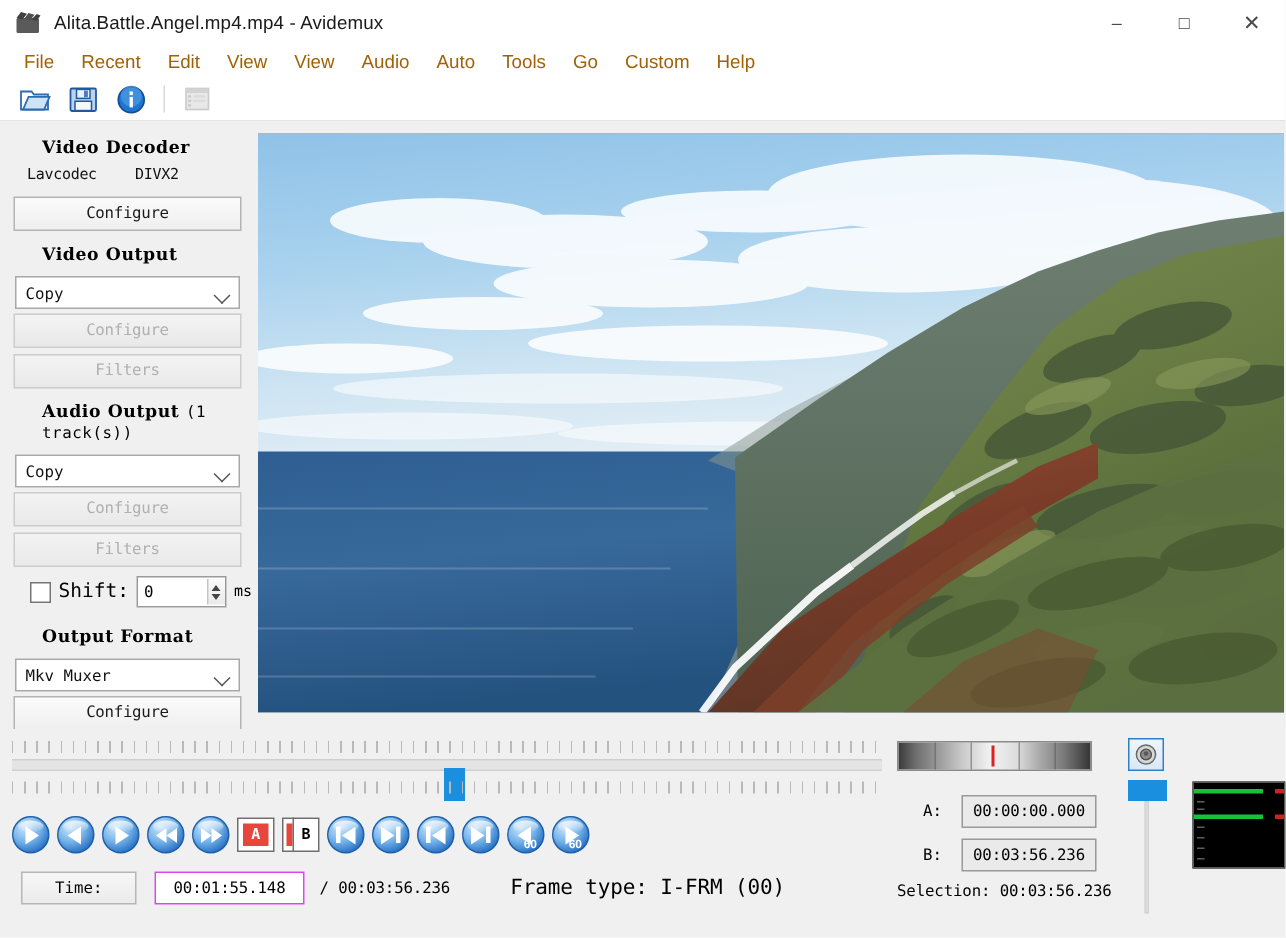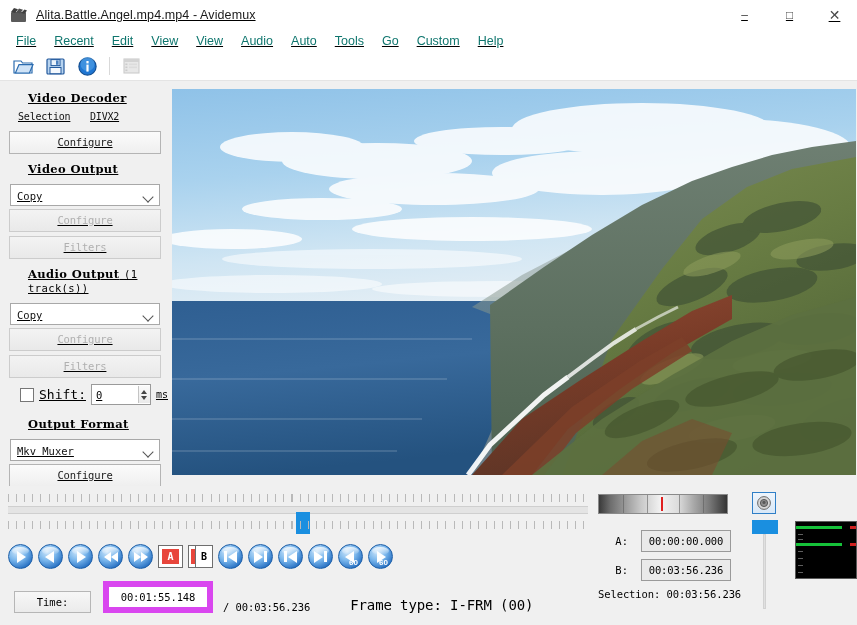--- a/index.html
+++ b/index.html
@@ -7,39 +7,39 @@
     background: #ffffff;
   }
   body {
     width: 857px; height: 625px;
     font-family: "Liberation Sans", sans-serif;
     font-size: 12px;
     color: #000;
     overflow: hidden;
     position: relative;
   }
-  .app { width: 857px; height: 625px; position: relative; background:#f0f0f0; display:flex; flex-direction:column;text-decoration:underline; }
+  .app { width: 857px; height: 625px; position: relative; background:#f0f0f0; display:flex; flex-direction:column; }
 
   
   .titlebar {
     height: 30px; background:#ffffff; display:flex; align-items:center;
     flex: 0 0 30px;
   }
   .title-icon { width:18px; height:18px; margin-left:10px; margin-right:8px; position:relative; flex:0 0 auto;}
   .title-text { font-size:12.5px; color:#1a1a1a; letter-spacing:0.1px; font-family:"Liberation Sans", sans-serif;}
   .win-btns { margin-left:auto; display:flex; height:30px; }
   .win-btn { width:45px; height:30px; display:flex; align-items:center; justify-content:center; color:#4a4a4a; font-size:12px;}
   .win-btn.close { font-size:14px; }
 
   
   .menubar {
     height: 22px; background:#ffffff; display:flex; align-items:center;
     padding-left: 7px; flex: 0 0 22px;
   }
-  .menu-item { padding: 2px 9px; font-size:12.5px; color:#0f766e; }
+  .menu-item { padding: 2px 9px; font-size:12.5px; color:#a16207; }
 
   
   .toolbar {
     height: 28px; background:#ffffff; display:flex; align-items:center;
     padding-left: 10px; gap:6px; flex:0 0 28px; border-bottom:1px solid #e4e4e4;
   }
   .tb-btn { width:26px; height:24px; display:flex; align-items:center; justify-content:center; }
   .tb-sep { width:1px; height:18px; background:#d9d9d9; margin:0 3px; }
 
   
@@ -135,24 +135,24 @@
 
   .ab-btn { width:25px; height:23px; border:1px solid #6e6e6e; background:#ffffff; display:flex;
             align-items:center; justify-content:center; box-sizing:border-box; }
   .ab-A { background:#e8463c; width:17px; height:15px; color:#fff; font-size:10px; font-weight:bold;
           display:flex;align-items:center;justify-content:center; font-family:"DejaVu Sans Mono", monospace;}
   .ab-grp { display:flex; width:25px; height:23px; border:1px solid #6e6e6e; box-sizing:border-box; background:#fff; align-items:center;}
   .ab-mark { width:4px; height:15px; background:#e8463c; margin-left:2px;}
   .ab-B { flex:1; display:flex; align-items:center; justify-content:center; font-size:10px; font-weight:bold;
           border-left:1px solid #6e6e6e; height:23px; font-family:"DejaVu Sans Mono", monospace;}
 
-  .timerow { position:absolute; left:14px; top:95px; display:flex; align-items:flex-end; gap:0; }
+  .timerow { position:absolute; left:14px; top:95px; display:flex; align-items:center; gap:0; }
   .time-lbl { width:75px; height:20px; background:linear-gradient(#f7f7f7,#ebebeb); border:1px solid #b6b6b6;
      display:flex; align-items:center; justify-content:center; font-size:10.5px; font-family:"DejaVu Sans Mono", monospace;}
-  .time-field { width:98px; height:20px; background:#fff; border:6px solid #d946ef; margin-left:12px;
+  .time-field { width:98px; height:20px; background:#fff; border:1px solid #d946ef; margin-left:12px;
      display:flex; align-items:center; justify-content:center; font-size:10.5px; font-family:"DejaVu Sans Mono", monospace; letter-spacing:-0.1px;}
   .time-total { margin-left:10px; font-size:10.5px; font-family:"DejaVu Sans Mono", monospace; letter-spacing:-0.1px;}
   .frame-type { margin-left:40px; font-size:14px; font-family:"DejaVu Sans Mono", monospace; letter-spacing:-0.1px;}
 
   
   .right-cluster { position:absolute; left:598px; top:8px; width:150px; }
   .gradbar { width:130px; height:20px; border:1px solid #8a8a8a; position:relative; box-sizing:border-box;
     background: linear-gradient(to right, #3a3a3a 0%, #6e6e6e 9%, #909090 18%, #c9c9c9 33%, #f2f2f2 48%,
                 #dcdcdc 62%, #a8a8a8 74%, #7a7a7a 86%, #343434 100%); }
   .gradbar .seg { position:absolute; top:0; bottom:0; width:1px; background:rgba(90,90,90,.55); }
@@ -253,21 +253,21 @@
       </svg>
     </div>
   </div>
 
   <div class="main">
 
     <div class="sidebar">
 
       <div class="sec-title">Video Decoder</div>
       <div class="codec-row">
-        <span class="c1">Selection</span>
+        <span class="c1">Lavcodec</span>
         <span>DIVX2</span>
       </div>
       <div class="btn">Configure</div>
 
       <div class="sec-title">Video Output</div>
       <div class="combo">
         <span>Copy</span>
         <span class="arrow"></span>
       </div>
       <div class="btn disabled">Configure</div>

